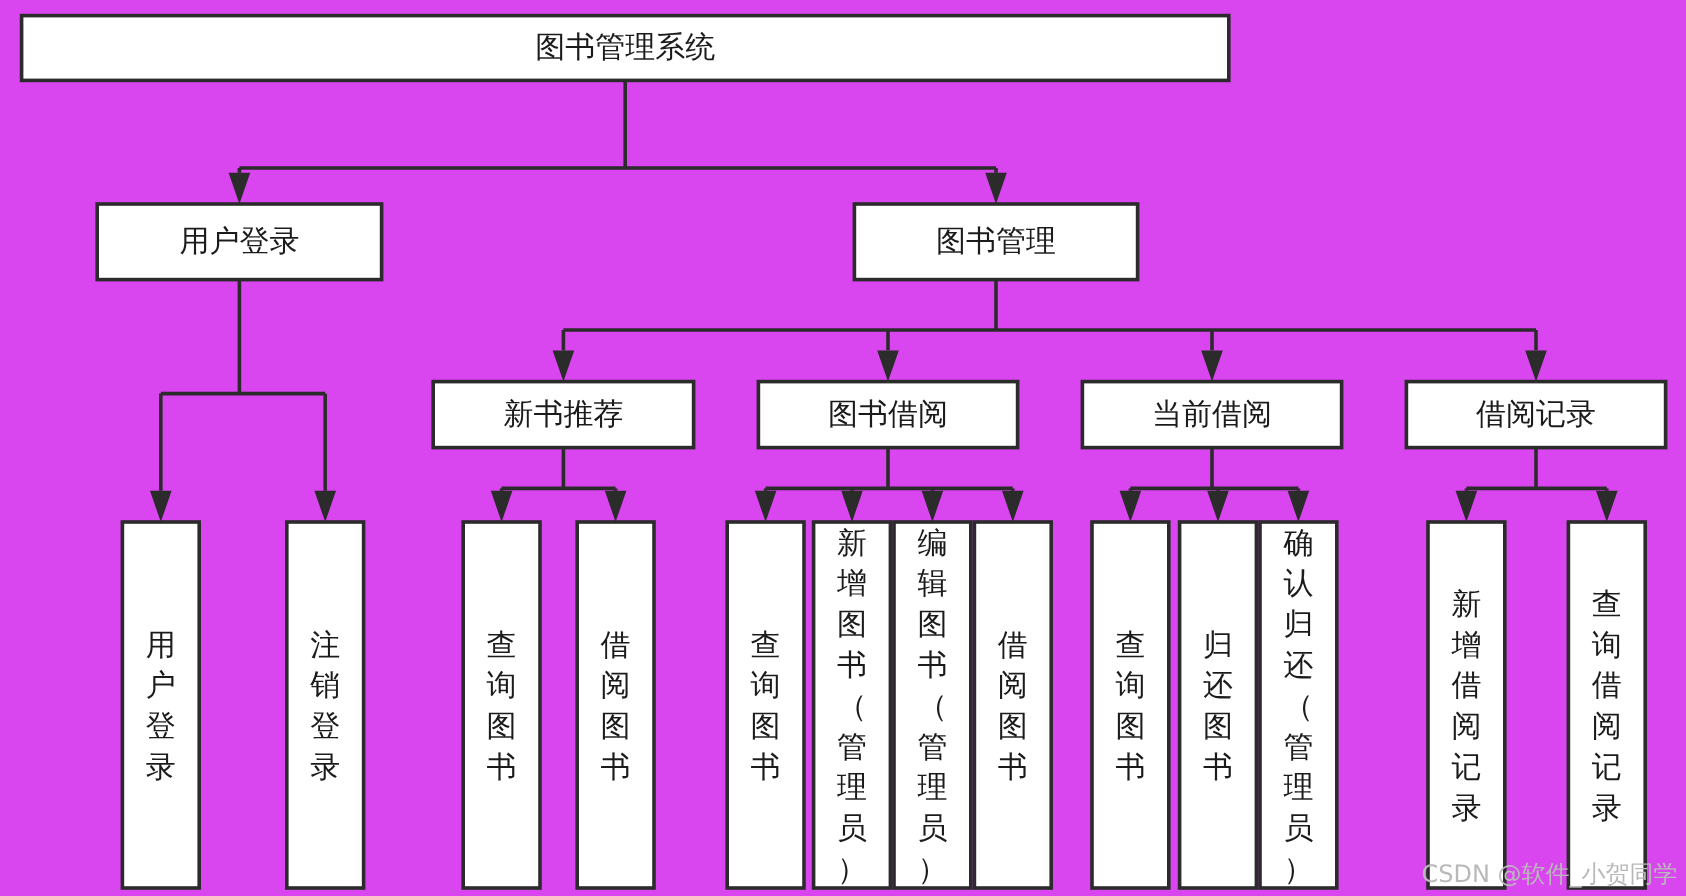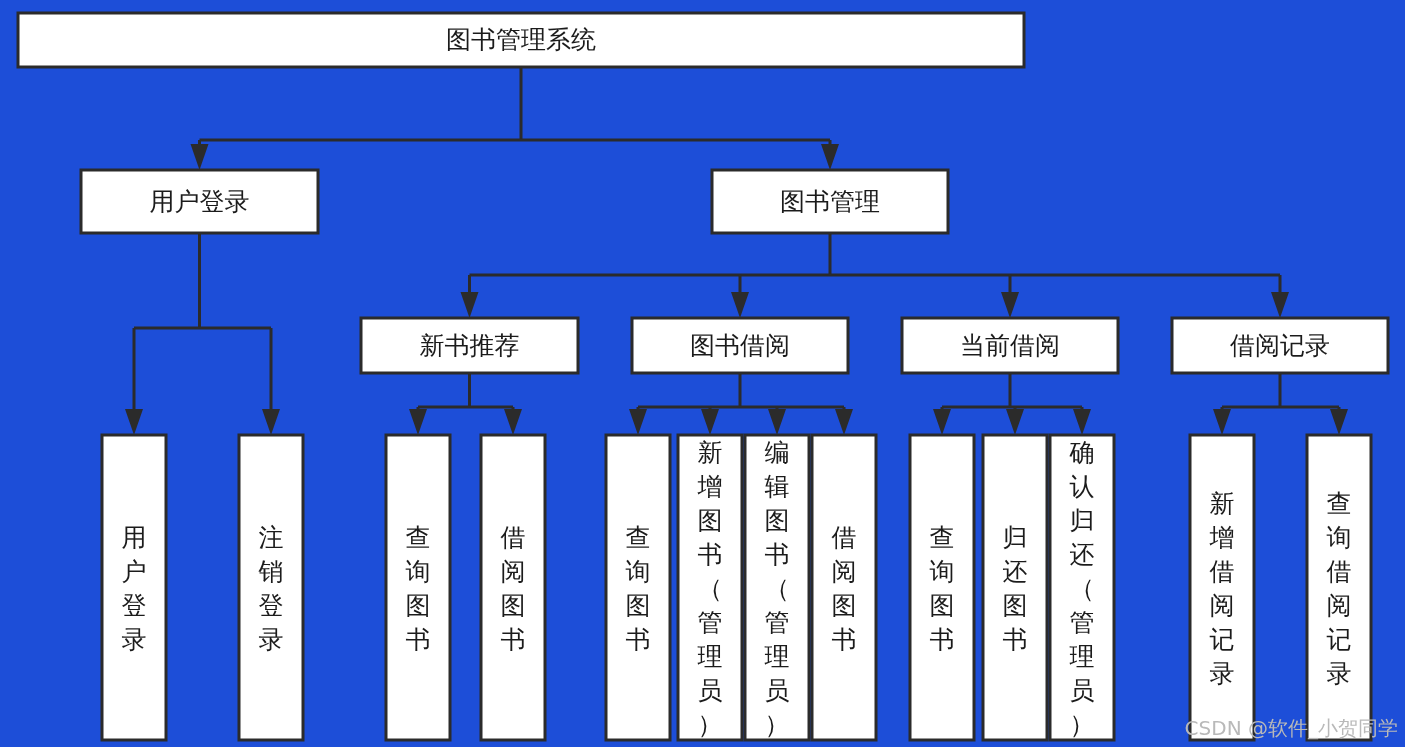--- a/index.html
+++ b/index.html
@@ -7,21 +7,21 @@
     padding: 0;
     background: #ffffff;
   }
   body {
     font-family: "DejaVu Sans", "Liberation Sans", sans-serif;
   }
   #diagram-root {
     position: relative;
     width: 1405px;
     height: 747px;
-    background: #1d4ed8;
+    background: #d946ef;
     overflow: hidden;
   }
   svg#chart-svg {
     position: absolute;
     top: 0;
     left: 0;
     width: 1405px;
     height: 747px;
     display: block;
   }

